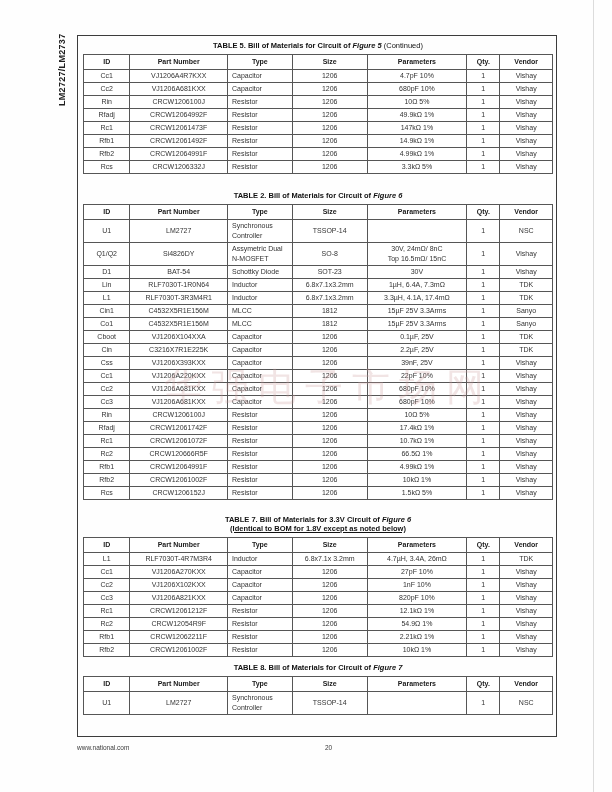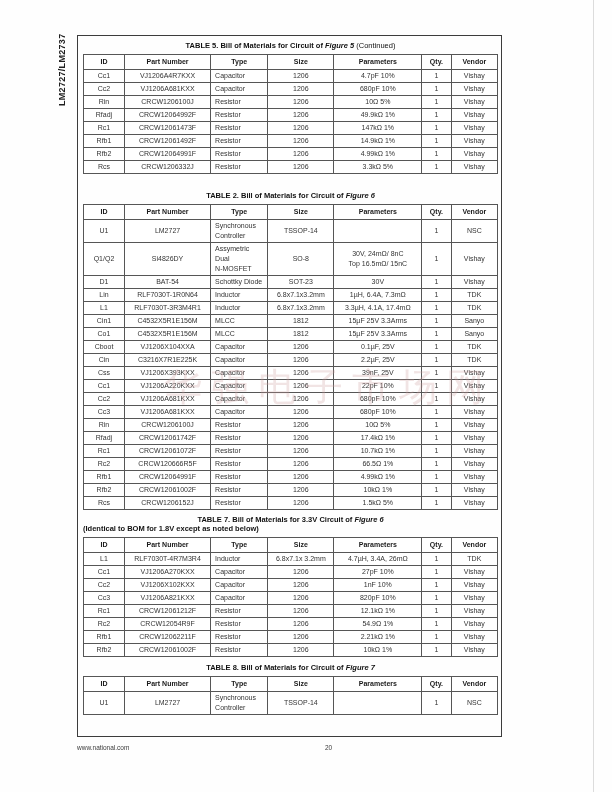--- a/index.html
+++ b/index.html
@@ -4,27 +4,27 @@
 <style>
   * { margin:0; padding:0; box-sizing:border-box; }
   html,body { width:612px; height:792px; background:#ffffff; font-family:"Liberation Sans", sans-serif; color:#2e2e2e; }
   .canvas { position:relative; width:612px; height:792px; background:#fefefe; overflow:hidden; }
 
   .page-edge { position:absolute; left:593px; top:0; width:1px; height:792px; background:#dcdcdc; }
 
   .side-label { position:absolute; left:57px; top:106px; transform:rotate(-90deg); transform-origin:0 0;
                 font-size:9px; font-weight:bold; letter-spacing:.3px; color:#1f1f1f; white-space:nowrap; }
 
-  .frame { position:absolute; left:77px; top:35px; width:425px; height:702px; border:1.5px solid #3c3c3c; }
+  .frame { position:absolute; left:77px; top:35px; width:480px; height:702px; border:1.5px solid #3c3c3c; }
 
   .tbl-section { position:absolute; left:5px; right:3px; }
   .ttl { text-align:center; font-size:7.5px; font-weight:bold; color:#111; line-height:9px; }
   .ttl .fig { font-style:italic; }
   .ttl .cont { font-weight:normal; }
-  .ttl-sub { text-align:left; font-size:7.5px; font-weight:bold; color:#111; line-height:9px; }
+  .ttl-sub { text-align:center; font-size:7.5px; font-weight:bold; color:#111; line-height:9px;text-decoration:underline; }
   .ttl-gap { height:4px; }
 
   table.bom { width:100%; border-collapse:collapse; table-layout:fixed; border:1.5px solid #2e2e2e; background:#fff; }
   table.bom th { font-size:7px; font-weight:bold; color:#1a1a1a; border:1px solid #565656; padding:2px 2px; line-height:10px; text-align:center; }
   table.bom td { font-size:7px; color:#333; border:1px solid #565656; padding:1px 2px; line-height:10px; text-align:center;
                  overflow:hidden; white-space:nowrap; }
   table.bom td.left { text-align:left; padding-left:4px; white-space:normal; }
 
   .footer { position:absolute; left:77px; top:744px; width:503px; font-size:6.5px; color:#3a3a3a; }
   .footer .url { position:absolute; left:0; top:0; }

